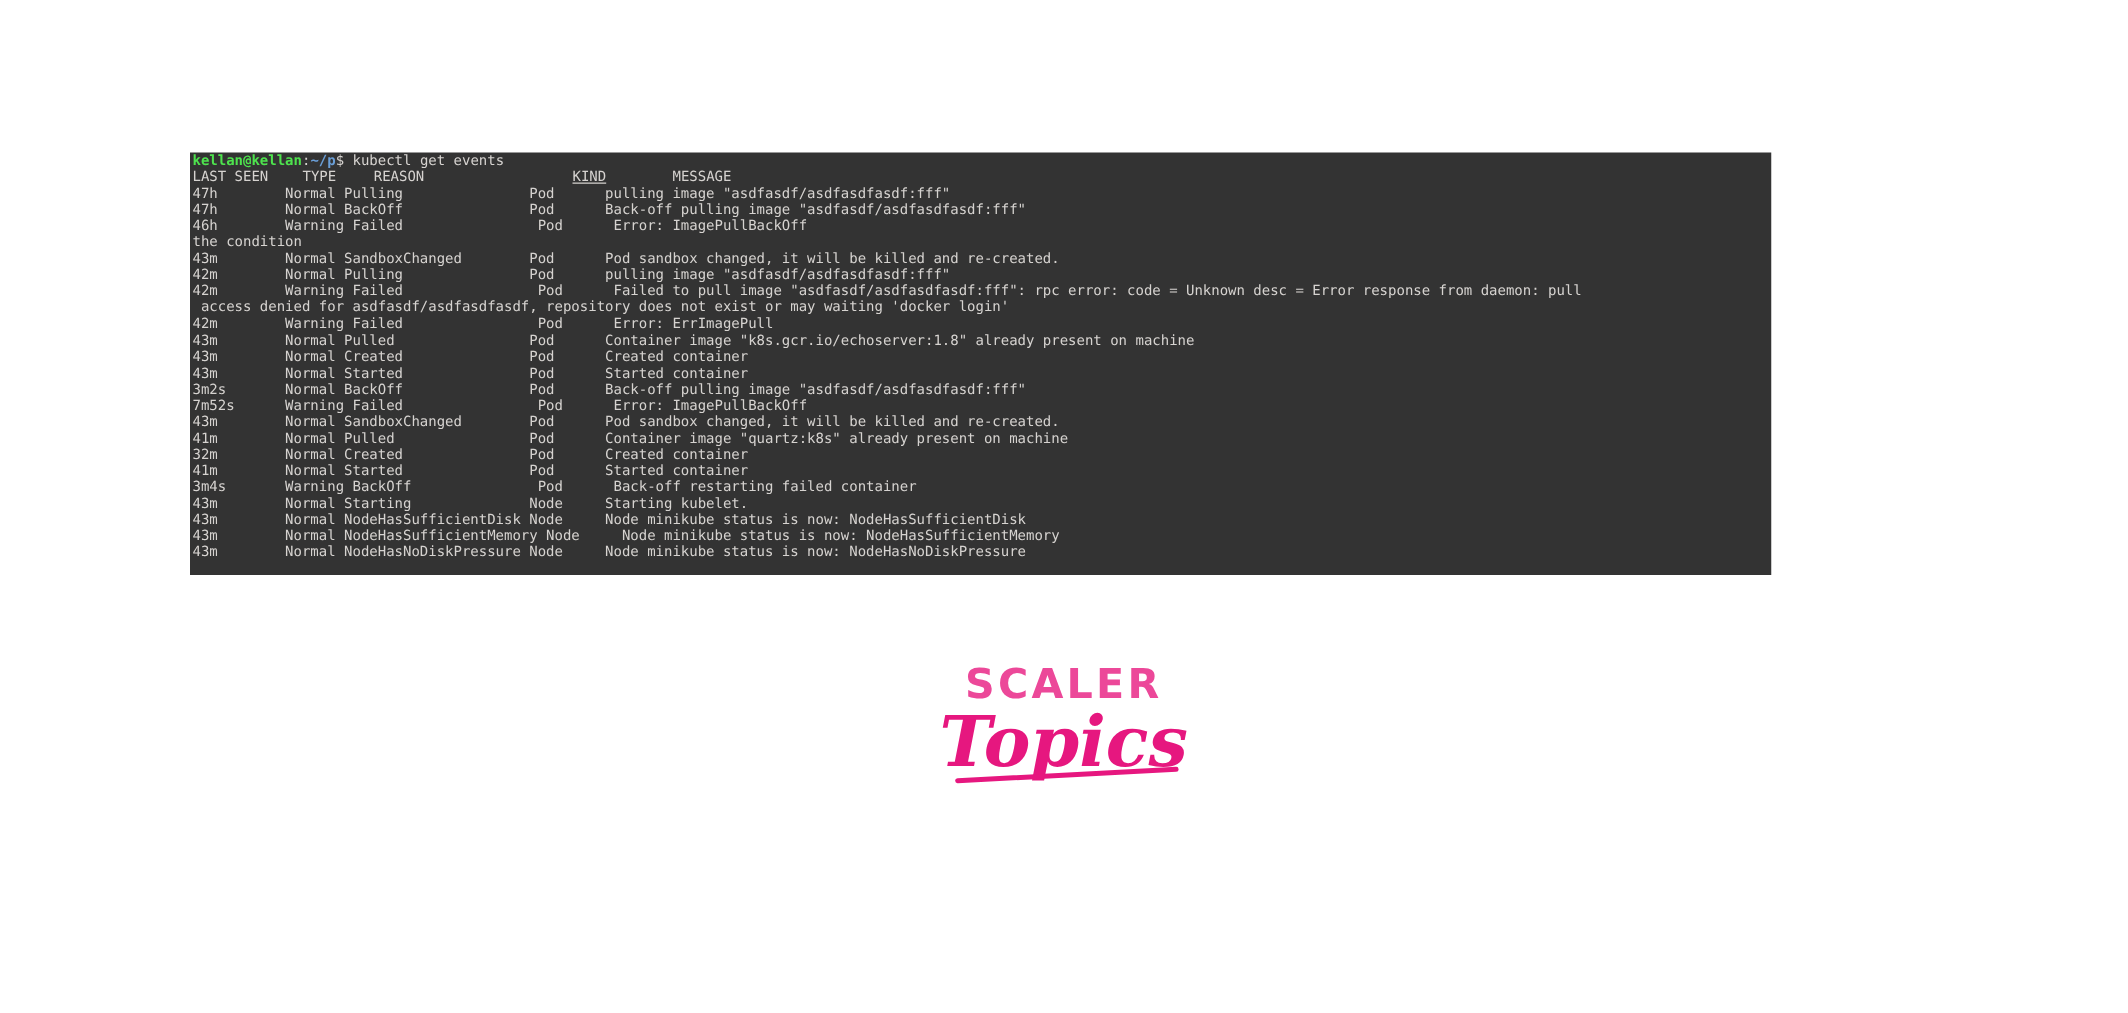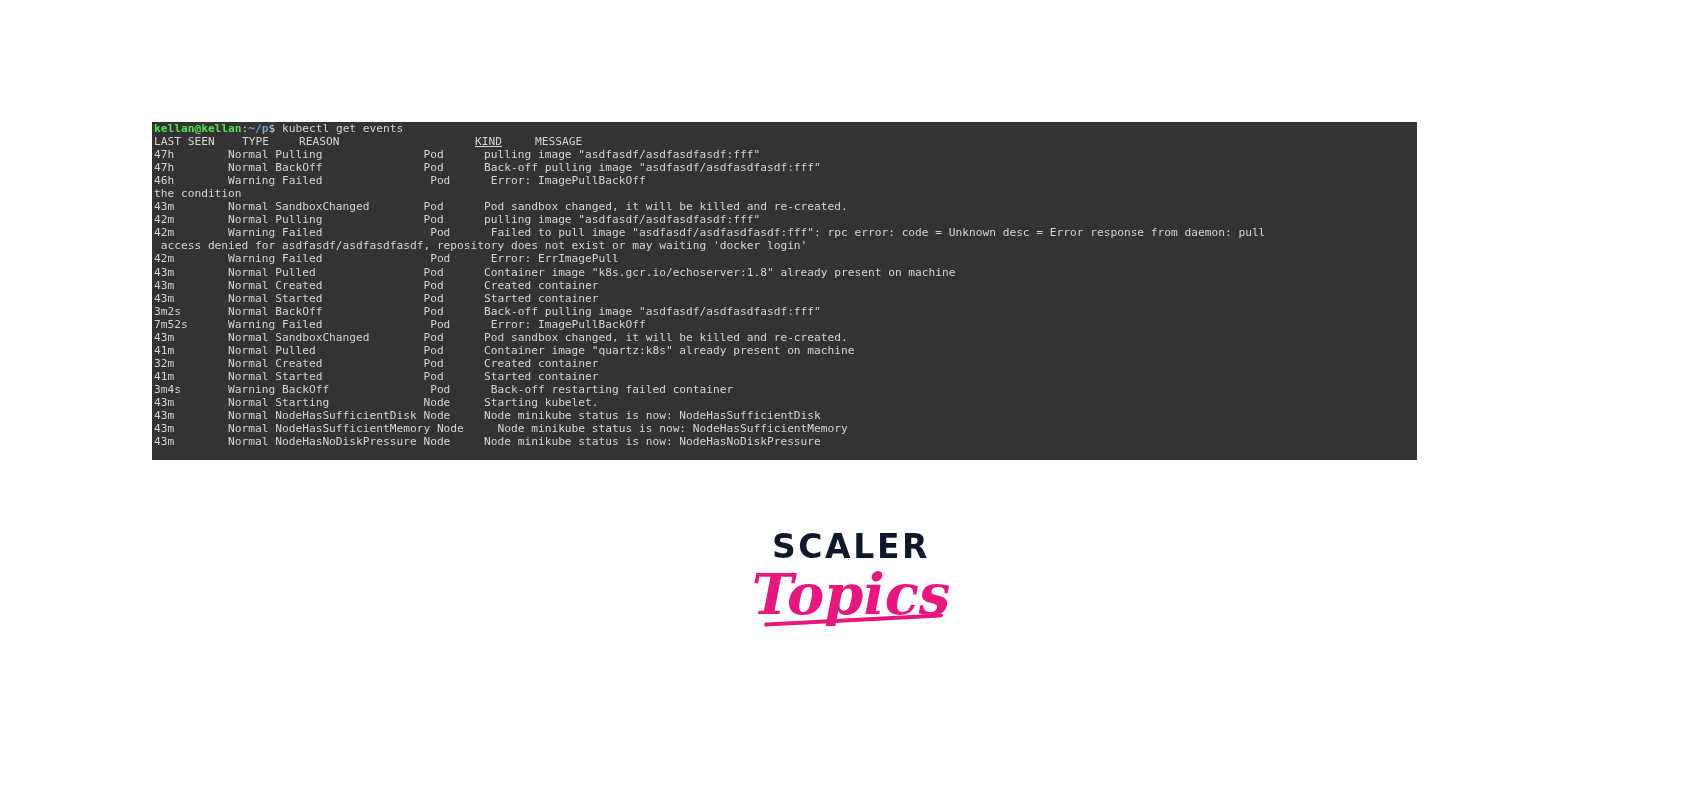--- a/index.html
+++ b/index.html
@@ -47,40 +47,40 @@
     color: #6a9fd8;
     font-weight: bold;
   }
   .prompt-sym { color: #d6d3d0; }
   .prompt-cmd { color: #d6d3d0; }
 
   .hdr { color: #d6d3d0; }
 
   .col-last { display: inline-block; width: 88px; }
   .col-type { display: inline-block; width: 57px; }
-  .col-reason { display: inline-block; width: 176px; }
-  .col-kind { display: inline-block; width: 60px; text-decoration: underline; }
+  .col-reason { display: inline-block; width: 159px; }
+  .col-kind { display: inline-block; width: 80px; text-decoration: underline; }
   .col-msg  { display: inline; }
 
   .wrapline { white-space: pre; }
 
   
   #logo {
     position: absolute;
     left: 0;
     right: 0;
     top: 530px;
     text-align: center;
   }
   #logo-scaler {
     font-family: "DejaVu Sans", sans-serif;
     font-weight: bold;
     font-size: 33px;
     letter-spacing: 2.6px;
-    color: #0f172a;
+    color: #ec4899;
     line-height: 1;
   }
   #logo-topics {
     font-family: "DejaVu Serif", serif;
     font-style: italic;
     font-weight: bold;
     font-size: 56px;
     color: #e6177f;
     line-height: 1.05;
     margin-top: 2px;

